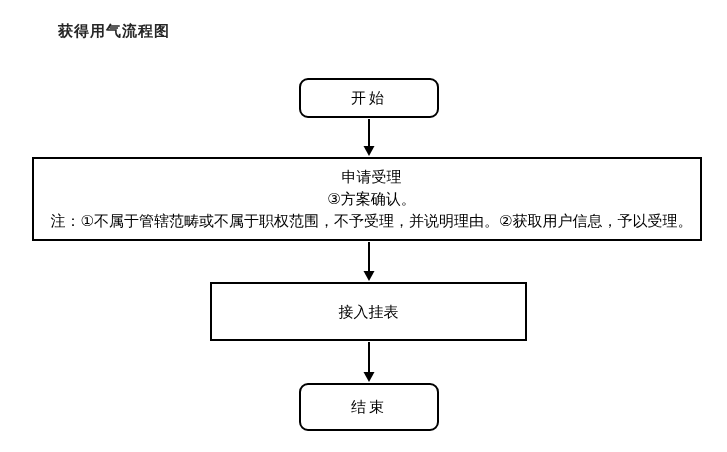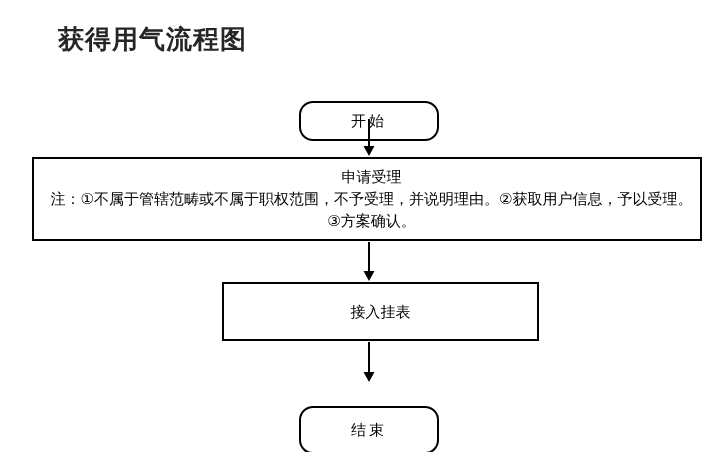--- a/index.html
+++ b/index.html
@@ -14,52 +14,51 @@
     background: #ffffff;
     font-family: "DejaVu Sans", sans-serif;
     color: #000000;
     overflow: hidden;
   }
   .title {
     position: absolute;
     left: 58px;
     top: 22px;
     margin: 0;
-    font-size: 26px;
+    font-size: 15px;
     font-weight: bold;
     letter-spacing: 1px;
     color: #262626;
     font-family: "DejaVu Serif", serif;
   }
   .node {
     position: absolute;
     box-sizing: border-box;
     border: 2px solid #000000;
     background: #ffffff;
     display: flex;
     flex-direction: column;
     align-items: center;
     justify-content: center;
     text-align: center;
     font-size: 15px;
     line-height: 22px;
   }
   .node.rounded {
-    border-radius: 14px;
-    margin-top: 23px;
+    border-radius: 9px;
   }
   .node .line {
     white-space: nowrap;
   }
   .node.terminal .line {
     letter-spacing: 3px;
   }
   #node-start { left: 299px; top: 78px;  width: 140px; height: 40px; }
   #node-apply { left: 32px;  top: 157px; width: 670px; height: 84px; padding-left: 9px; }
-  #node-meter { left: 222px; top: 282px; width: 317px; height: 59px; align-items: center; }
+  #node-meter { left: 210px; top: 282px; width: 317px; height: 59px; align-items: center; }
   #node-end   { left: 299px; top: 383px; width: 140px; height: 48px; }
   .arrow {
     position: absolute;
     left: 361px;
     width: 16px;
     display: block;
   }
   #arrow-1 { top: 119px; height: 37px; }
   #arrow-2 { top: 242px; height: 39px; }
   #arrow-3 { top: 342px; height: 40px; }
@@ -75,22 +74,22 @@
     <div class="line">开始</div>
   </div>
 
   <svg class="arrow" id="arrow-1" viewBox="0 0 16 37" aria-hidden="true">
     <line x1="8" y1="0" x2="8" y2="29" stroke="#000000" stroke-width="2"></line>
     <polygon points="2.5,27 13.5,27 8,37" fill="#000000"></polygon>
   </svg>
 
   <div class="node" id="node-apply">
     <div class="line">申请受理</div>
+    <div class="line">③方案确认。</div>
     <div class="line">注：①不属于管辖范畴或不属于职权范围，不予受理，并说明理由。②获取用户信息，予以受理。</div>
-    <div class="line">③方案确认。</div>
   </div>
 
   <svg class="arrow" id="arrow-2" viewBox="0 0 16 39" aria-hidden="true">
     <line x1="8" y1="0" x2="8" y2="31" stroke="#000000" stroke-width="2"></line>
     <polygon points="2.5,29 13.5,29 8,39" fill="#000000"></polygon>
   </svg>
 
   <div class="node" id="node-meter">
     <div class="line">接入挂表</div>
   </div>

